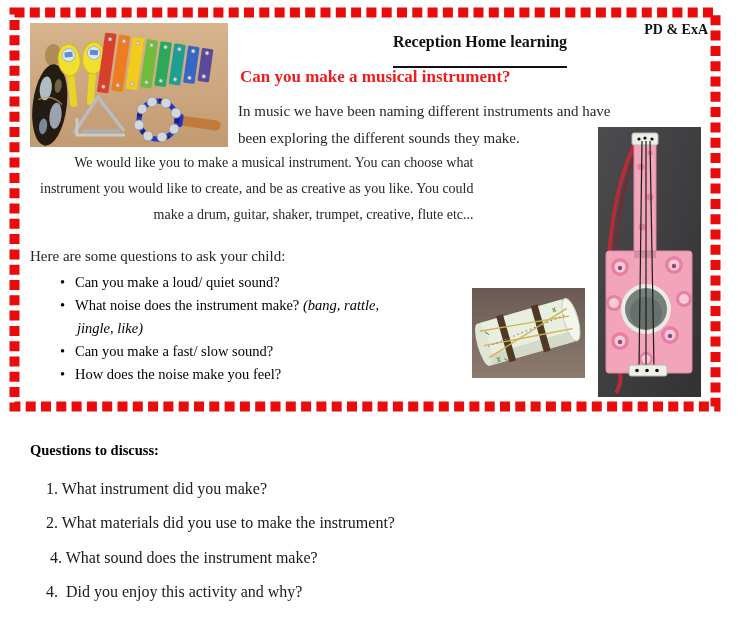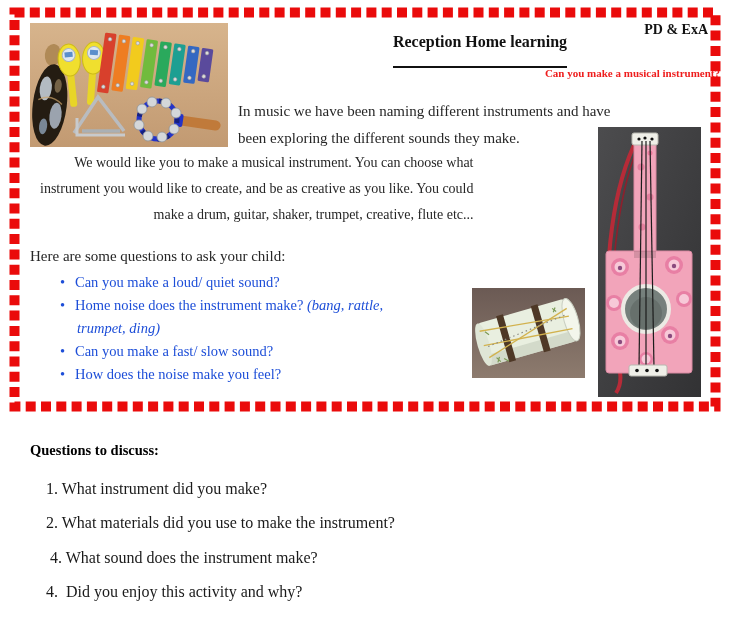--- a/index.html
+++ b/index.html
@@ -19,32 +19,32 @@
     left:612px;top:22px;width:96px;
     font-weight:bold;font-size:14px;color:#111;
     text-align:right;white-space:pre;
   }
   .title{
     left:260px;top:33px;width:440px;text-align:center;
     font-weight:bold;font-size:16px;color:#111;
   }
   .title span{border-bottom:2px solid #111;padding-bottom:16px;}
   .subtitle{
-    left:240px;top:67px;width:480px;text-align:right;
-    font-weight:bold;font-size:11px;color:#ee1c1c;
+    left:240px;top:67px;width:480px;text-align:left;
+    font-weight:bold;font-size:17px;color:#ee1c1c;
   }
 
   .photo{position:absolute;}
   .photo svg{display:block;}
 
   .para1{left:238px;top:98px;font-size:15px;line-height:27px;color:#262626;}
   .para2{left:40px;top:150px;font-size:14px;line-height:26px;color:#262626;text-align:right;}
 
   .ask-intro{left:30px;top:248px;font-size:15px;color:#262626;white-space:pre;}
-  .bullets{left:60px;top:271px;font-size:14.5px;line-height:23px;color:#1d4ed8;}
+  .bullets{left:60px;top:271px;font-size:14.5px;line-height:23px;color:#000000;}
   .bullets .row{white-space:pre;}
   .bullets .dot{display:inline-block;width:15px;}
   .bullets .cont{padding-left:17px;}
   .it{font-style:italic;}
 
   .discuss-heading{left:30px;top:442px;font-weight:bold;font-size:14.5px;color:#000;white-space:pre;}
   .discuss-item{left:46px;font-size:16px;color:#1a1a1a;white-space:pre;}
   .di1{top:480px;} .di2{top:514px;} .di3{top:549px;} .di4{top:583px;}
 </style>
 </head>
@@ -266,22 +266,22 @@
   </div>
   <div class="abs para2">
     <div class="line">We would like you to make a musical instrument. You can choose what</div>
     <div class="line">instrument you would like to create, and be as creative as you like. You could</div>
     <div class="line">make a drum, guitar, shaker, trumpet, creative, flute etc...</div>
   </div>
 
   <div class="abs ask-intro">Here are some questions to ask your child:</div>
   <div class="abs bullets">
     <div class="row"><span class="dot">•</span><span>Can you make a loud/ quiet sound?</span></div>
-    <div class="row"><span class="dot">•</span><span>Home noise does the instrument make?</span><span class="it"> (bang, rattle,</span></div>
-    <div class="row cont"><span class="it">trumpet, ding)</span></div>
+    <div class="row"><span class="dot">•</span><span>What noise does the instrument make?</span><span class="it"> (bang, rattle,</span></div>
+    <div class="row cont"><span class="it">jingle, like)</span></div>
     <div class="row"><span class="dot">•</span><span>Can you make a fast/ slow sound?</span></div>
     <div class="row"><span class="dot">•</span><span>How does the noise make you feel?</span></div>
   </div>
 
   <div class="abs discuss-heading">Questions to discuss:</div>
   <div class="abs discuss-item di1">1. What instrument did you make?</div>
   <div class="abs discuss-item di2">2. What materials did you use to make the instrument?</div>
   <div class="abs discuss-item di3"> 4. What sound does the instrument make?</div>
   <div class="abs discuss-item di4">4.  Did you enjoy this activity and why?</div>
 

